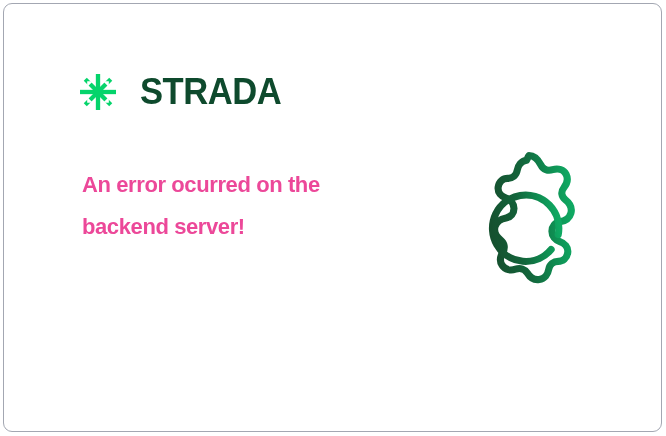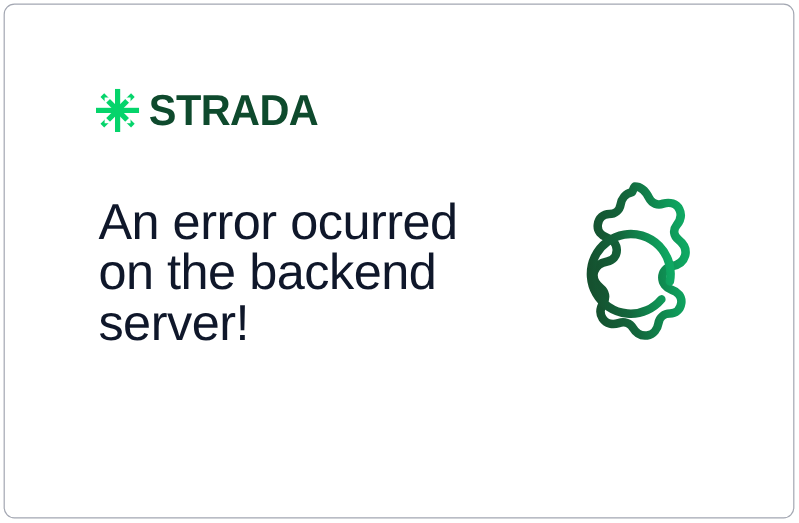--- a/index.html
+++ b/index.html
@@ -29,21 +29,21 @@
     overflow: hidden;
   }
 
   
   .brand {
     position: absolute;
     left: 76px;
     top: 70px;
     display: flex;
     align-items: center;
-    gap: 8px;
+    gap: 24px;
   }
   .brand-mark {
     width: 36px;
     height: 36px;
     display: block;
     flex: 0 0 auto;
   }
   .brand-word {
     font-size: 36px;
     font-weight: 700;
@@ -56,25 +56,25 @@
     transform-origin: left center;
   }
 
   
   .headline {
     position: absolute;
     left: 78px;
     top: 160px;
     width: 300px;
     margin: 0;
-    font-size: 42px;
-    font-weight: 400;
+    font-size: 22px;
+    font-weight: 700;
     line-height: 42px;
     letter-spacing: -0.4px;
-    color: #0f172a;
+    color: #ec4899;
   }
 
   
   .gear-illustration {
     position: absolute;
     left: 446px;
     top: 138px;
     width: 158px;
     height: 166px;
   }

